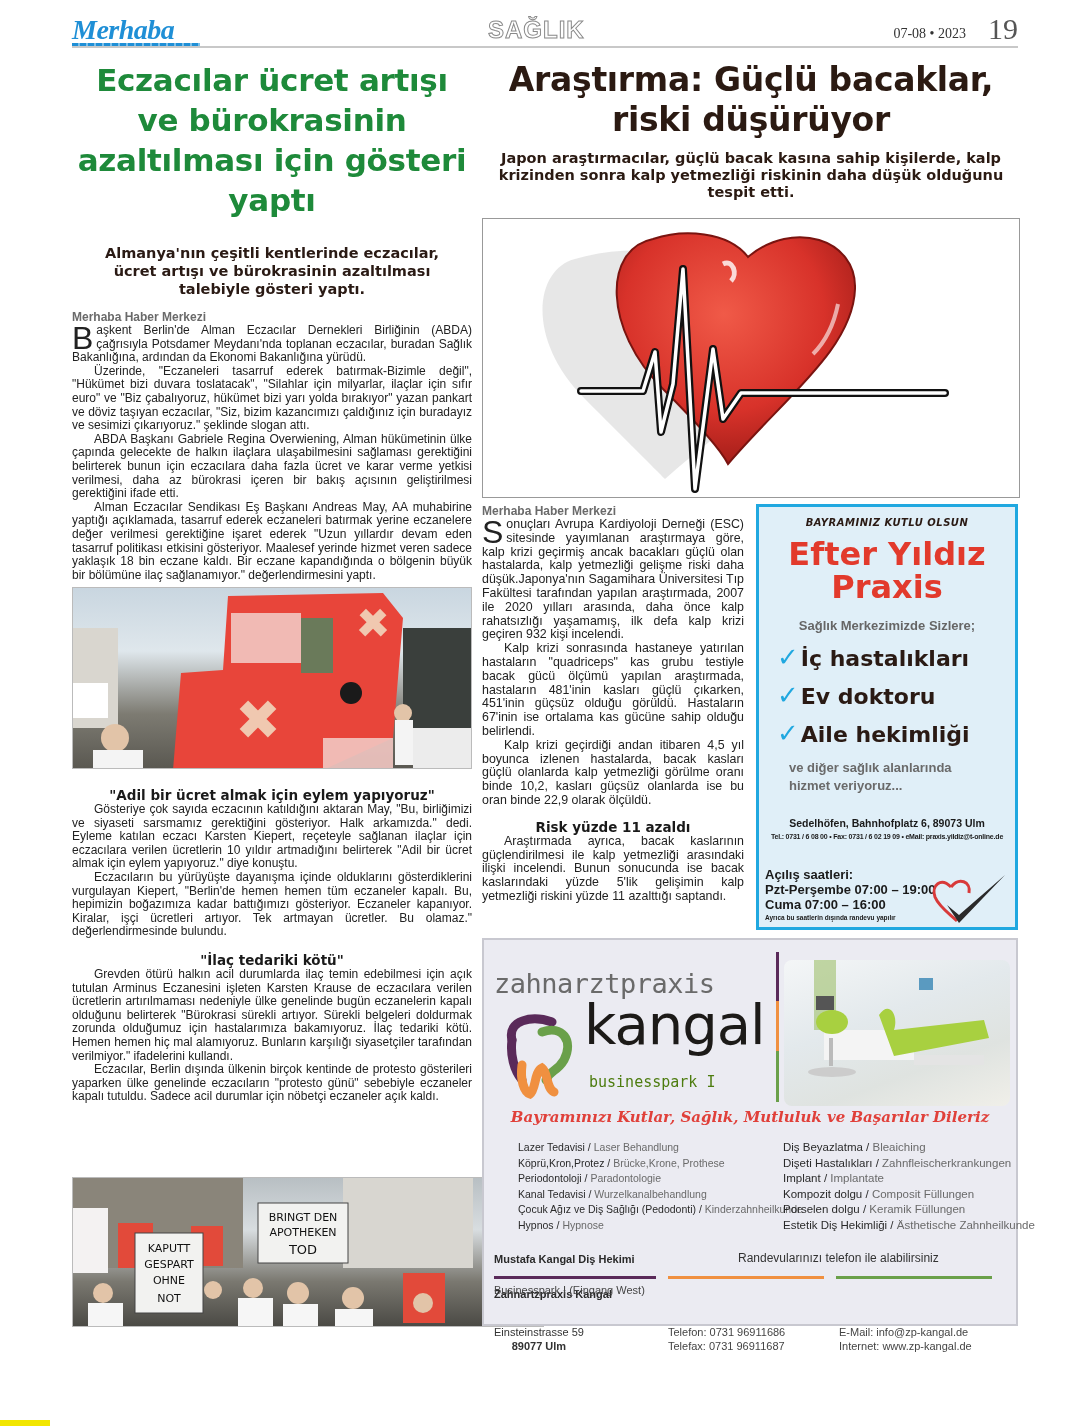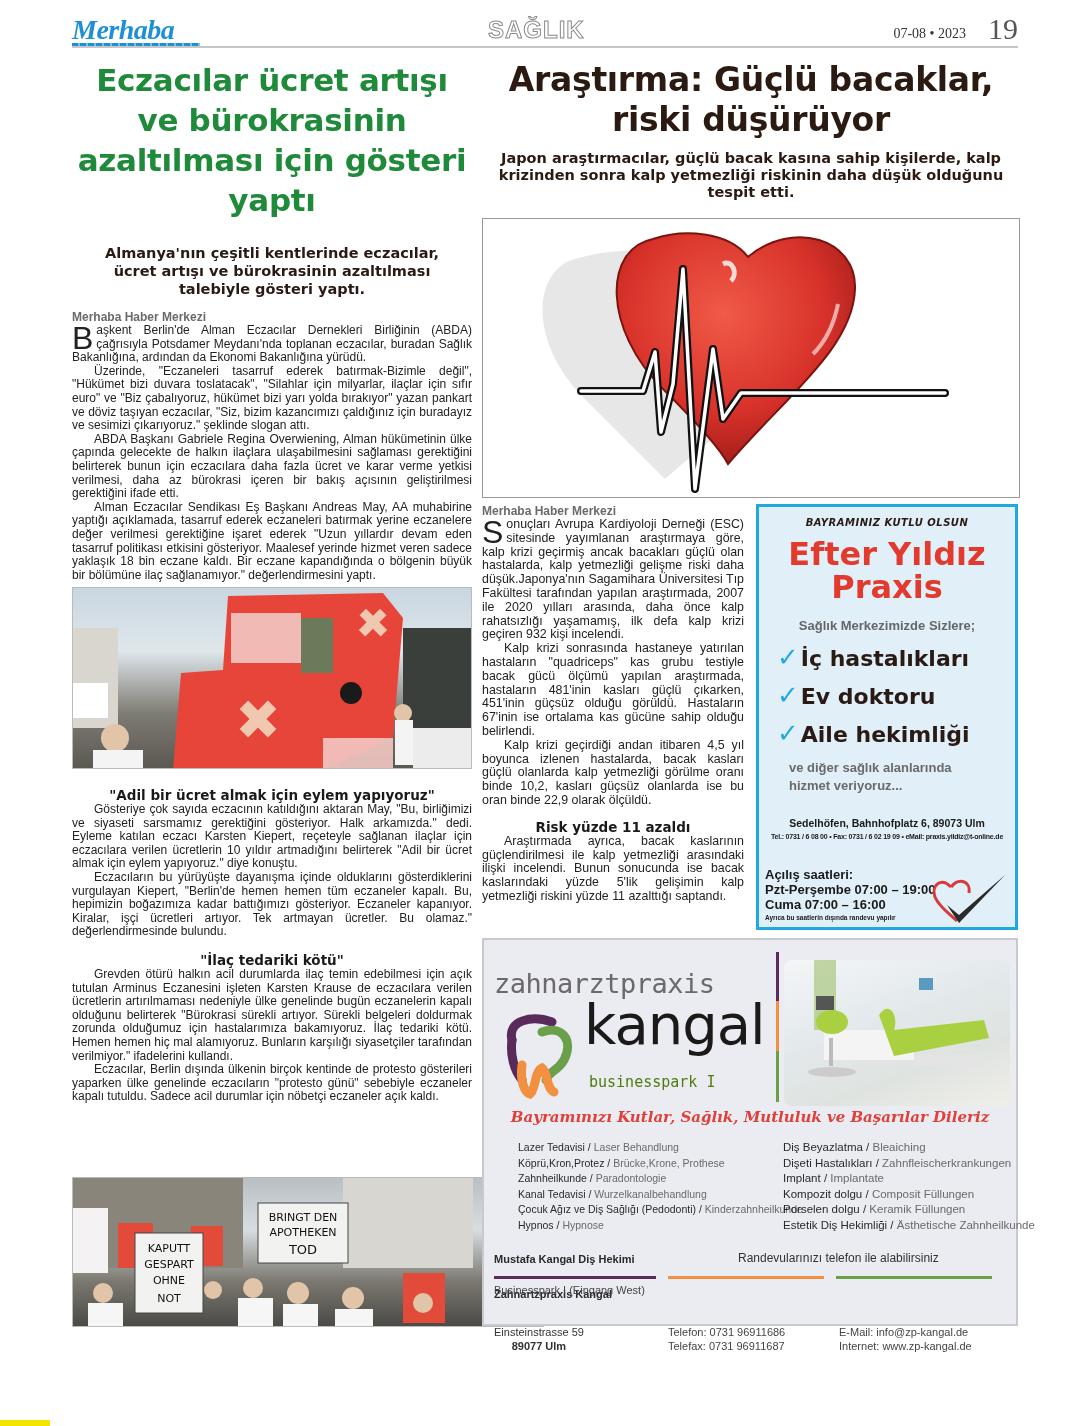--- a/index.html
+++ b/index.html
@@ -268,21 +268,21 @@
       <rect x="130" y="95" width="70" height="10" fill="#e4e4e4"></rect>
       <ellipse cx="48" cy="112" rx="24" ry="5" fill="#ccc"></ellipse>
     </svg>
   </div>
   <div class="k-greet">Bayramınızı Kutlar, Sağlık, Mutluluk ve Başarılar Dileriz</div>
 
   <div class="k-services">
     <div class="colA">
       <div class="row"><span class="tr">Lazer Tedavisi</span><span class="tr"> / </span><span class="de">Laser Behandlung</span></div>
       <div class="row"><span class="tr">Köprü,Kron,Protez</span><span class="tr"> / </span><span class="de">Brücke,Krone, Prothese</span></div>
-      <div class="row"><span class="tr">Zahnheilkunde</span><span class="tr"> / </span><span class="de">Paradontologie</span></div>
+      <div class="row"><span class="tr">Periodontoloji</span><span class="tr"> / </span><span class="de">Paradontologie</span></div>
       <div class="row"><span class="tr">Kanal Tedavisi</span><span class="tr"> / </span><span class="de">Wurzelkanalbehandlung</span></div>
       <div class="row"><span class="tr">Çocuk Ağız ve Diş Sağlığı (Pedodonti)</span><span class="tr"> / </span><span class="de">Kinderzahnheilkunde</span></div>
       <div class="row"><span class="tr">Hypnos</span><span class="tr"> / </span><span class="de">Hypnose</span></div>
     </div>
     <div class="colB">
       <div class="row"><span class="tr">Diş Beyazlatma</span><span class="tr"> / </span><span class="de">Bleaiching</span></div>
       <div class="row"><span class="tr">Dişeti Hastalıkları</span><span class="tr"> / </span><span class="de">Zahnfleischerkrankungen</span></div>
       <div class="row"><span class="tr">Implant</span><span class="tr"> / </span><span class="de">Implantate</span></div>
       <div class="row"><span class="tr">Kompozit dolgu</span><span class="tr"> / </span><span class="de">Composit Füllungen</span></div>
       <div class="row"><span class="tr">Porselen dolgu</span><span class="tr"> / </span><span class="de">Keramik Füllungen</span></div>

